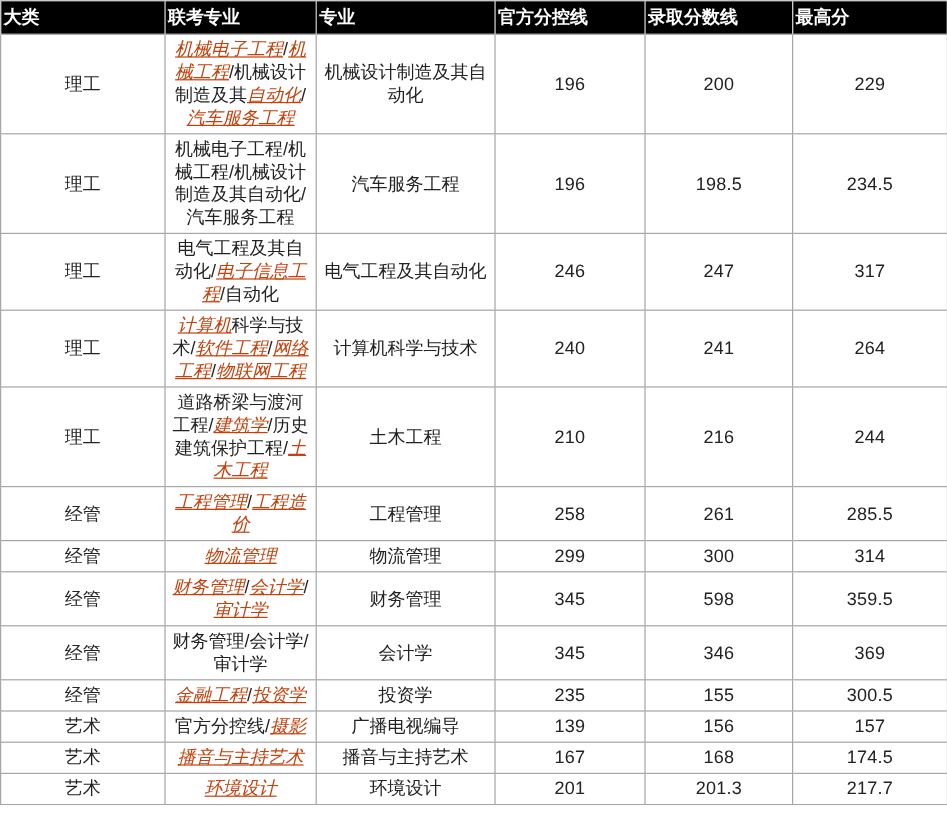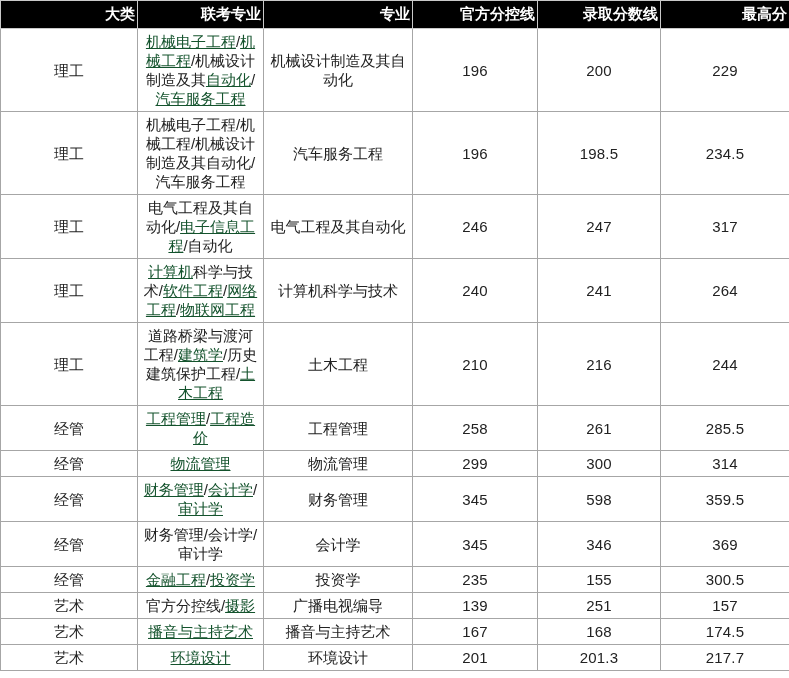--- a/index.html
+++ b/index.html
@@ -1,29 +1,29 @@
 <!DOCTYPE html>
 <html><head>
 <meta charset="utf-8">
 <style>
   html,body{margin:0;padding:0;background:#ffffff;}
   body{font-family:"Liberation Sans","DejaVu Sans",sans-serif;color:#222;}
   .page{width:789px;}
   table{width:789px;border-collapse:collapse;table-layout:fixed;}
   th{
     background:#000000;color:#ffffff;font-weight:bold;font-size:15px;
-    padding:4px 2px;border:1px solid #c9c9c9;text-align:right;
+    padding:4px 2px;border:1px solid #c9c9c9;text-align:left;
   }
   td{
     border:1px solid #a6a6a6;font-size:15px;line-height:19px;
     text-align:center;vertical-align:middle;padding:3px 3px;
     word-break:break-all;
   }
   td.num{letter-spacing:0.2px;}
-  .link{color:#14532d;text-decoration:underline;cursor:pointer;}
+  .link{color:#c2410c;text-decoration:underline;cursor:pointer;font-style:italic;}
 </style>
 </head>
 <body>
 
 <div class="page">
   <table>
     <colgroup>
       <col style="width:137px">
         <col style="width:126px">
         <col style="width:149px">
@@ -120,21 +120,21 @@
           <td><span>投资学</span></td>
           <td class="num">235</td>
           <td class="num">155</td>
           <td class="num">300.5</td>
         </tr>
         <tr>
           <td>艺术</td>
           <td><span>官方分控线/</span><span class="link">摄影</span></td>
           <td><span>广播电视编导</span></td>
           <td class="num">139</td>
-          <td class="num">251</td>
+          <td class="num">156</td>
           <td class="num">157</td>
         </tr>
         <tr>
           <td>艺术</td>
           <td><span class="link">播音与主持艺术</span></td>
           <td><span>播音与主持艺术</span></td>
           <td class="num">167</td>
           <td class="num">168</td>
           <td class="num">174.5</td>
         </tr>

